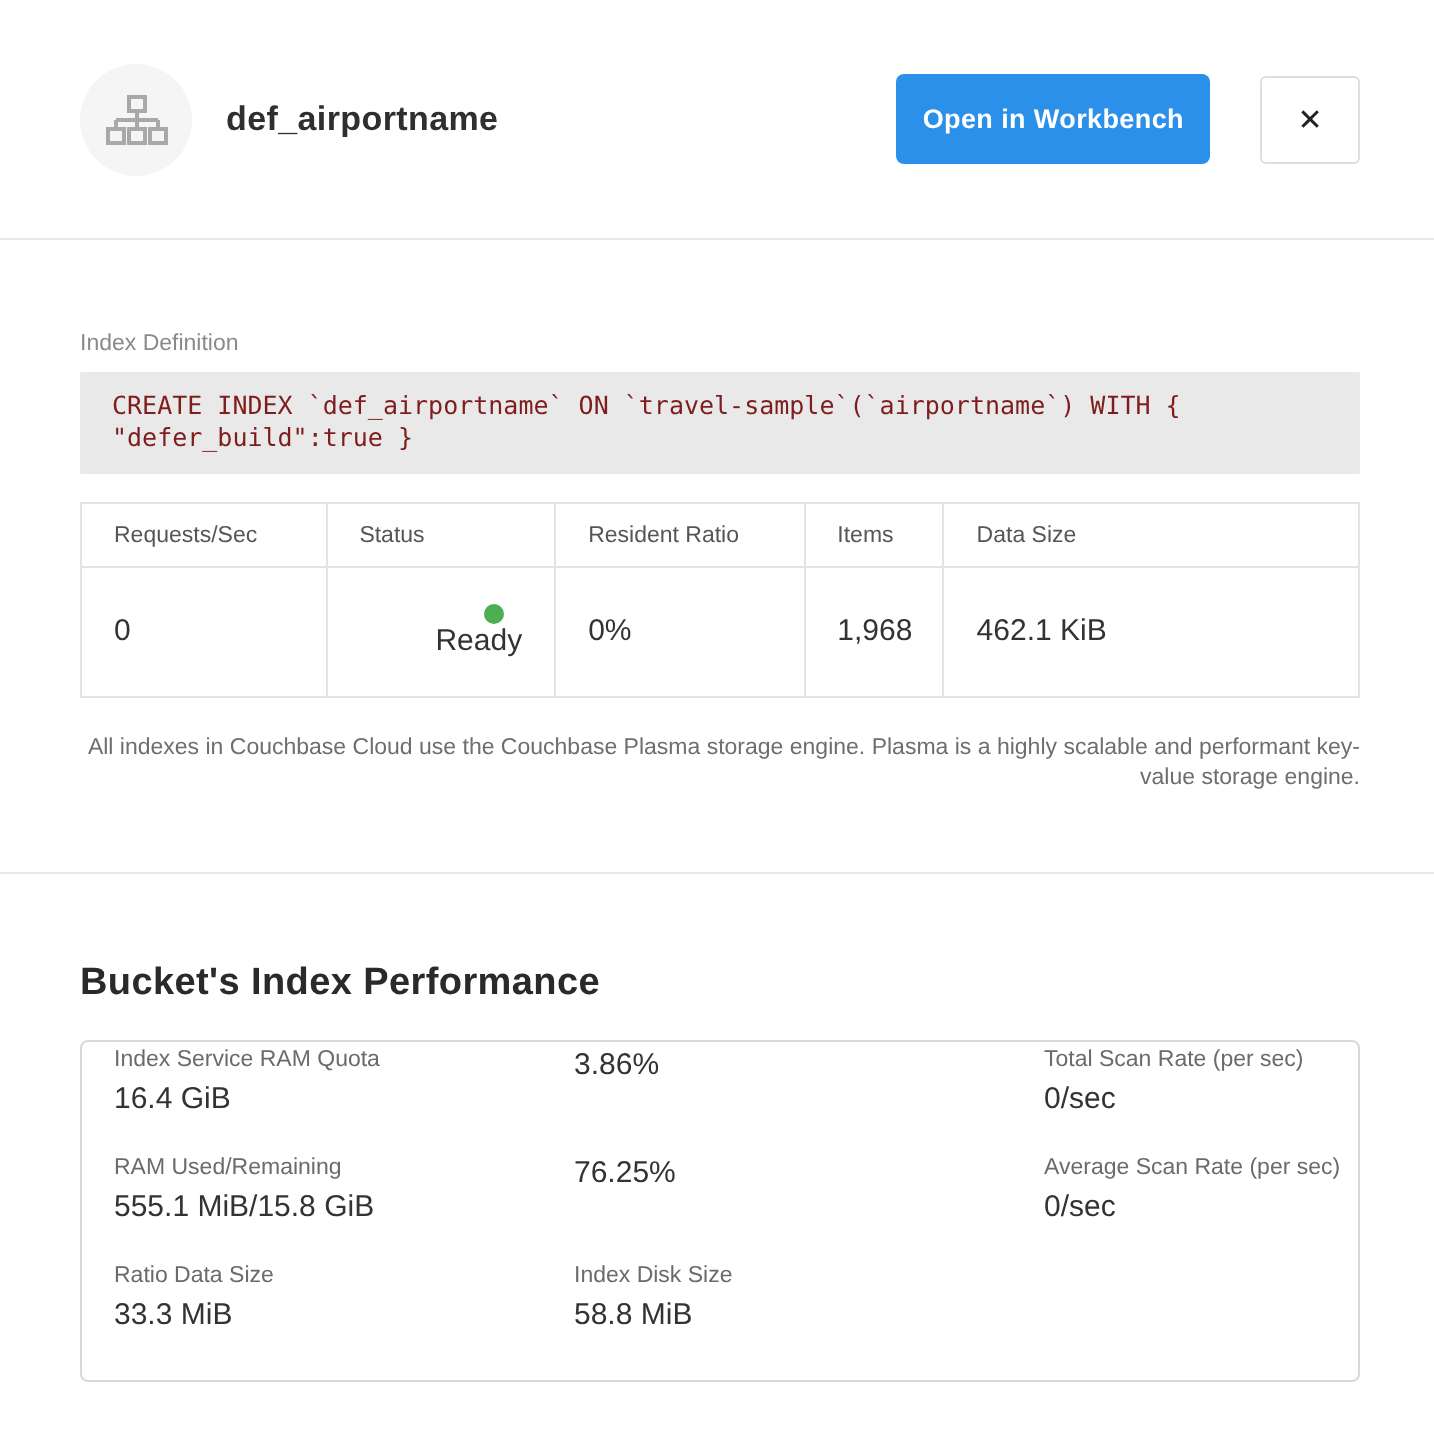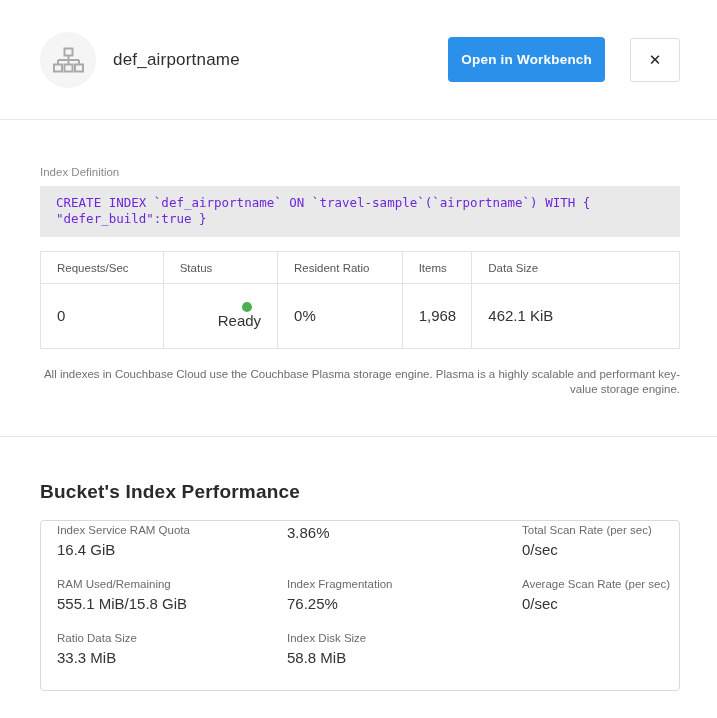--- a/index.html
+++ b/index.html
@@ -23,21 +23,21 @@
   .avatar {
     width: 56px; height: 56px;
     border-radius: 50%;
     background: #f5f5f5;
     display: flex; align-items: center; justify-content: center;
     flex: 0 0 auto;
   }
   .avatar svg { display: block; }
   .page-title {
     font-size: 17px;
-    font-weight: normal;
+    font-weight: bold;
     color: #2f2f2f;
     margin-left: 17px;
     letter-spacing: 0.2px;
   }
   .header-spacer { flex: 1; }
   .btn-primary {
     background: #2b90ea;
     color: #fff;
     border: none;
     border-radius: 4px;
@@ -71,21 +71,21 @@
     font-size: 11.5px;
     color: #8a8a8a;
     margin-bottom: 8px;
   }
   .code-block {
     background: #e9e9e9;
     padding: 9px 16px 10px 16px;
     font-family: "DejaVu Sans Mono", "Liberation Mono", monospace;
     font-size: 12.5px;
     line-height: 16px;
-    color: #6d28d9;
+    color: #7f1d1d;
     white-space: pre-wrap;
     border-radius: 1px;
   }
   table.stats-table {
     margin-top: 14px;
     width: 100%;
     border-collapse: collapse;
     table-layout: fixed;
   }
   .stats-table th, .stats-table td {
@@ -233,21 +233,20 @@
     </div>
     <div class="stat-item">
       <div class="stat-label">Total Scan Rate (per sec)</div>
       <div class="stat-value">0/sec</div>
     </div>
     <div class="stat-item">
       <div class="stat-label">RAM Used/Remaining</div>
       <div class="stat-value">555.1 MiB/15.8 GiB</div>
     </div>
     <div class="stat-item">
-      <div class="stat-label">Index Fragmentation</div>
       <div class="stat-value">76.25%</div>
     </div>
     <div class="stat-item">
       <div class="stat-label">Average Scan Rate (per sec)</div>
       <div class="stat-value">0/sec</div>
     </div>
     <div class="stat-item">
       <div class="stat-label">Ratio Data Size</div>
       <div class="stat-value">33.3 MiB</div>
     </div>

